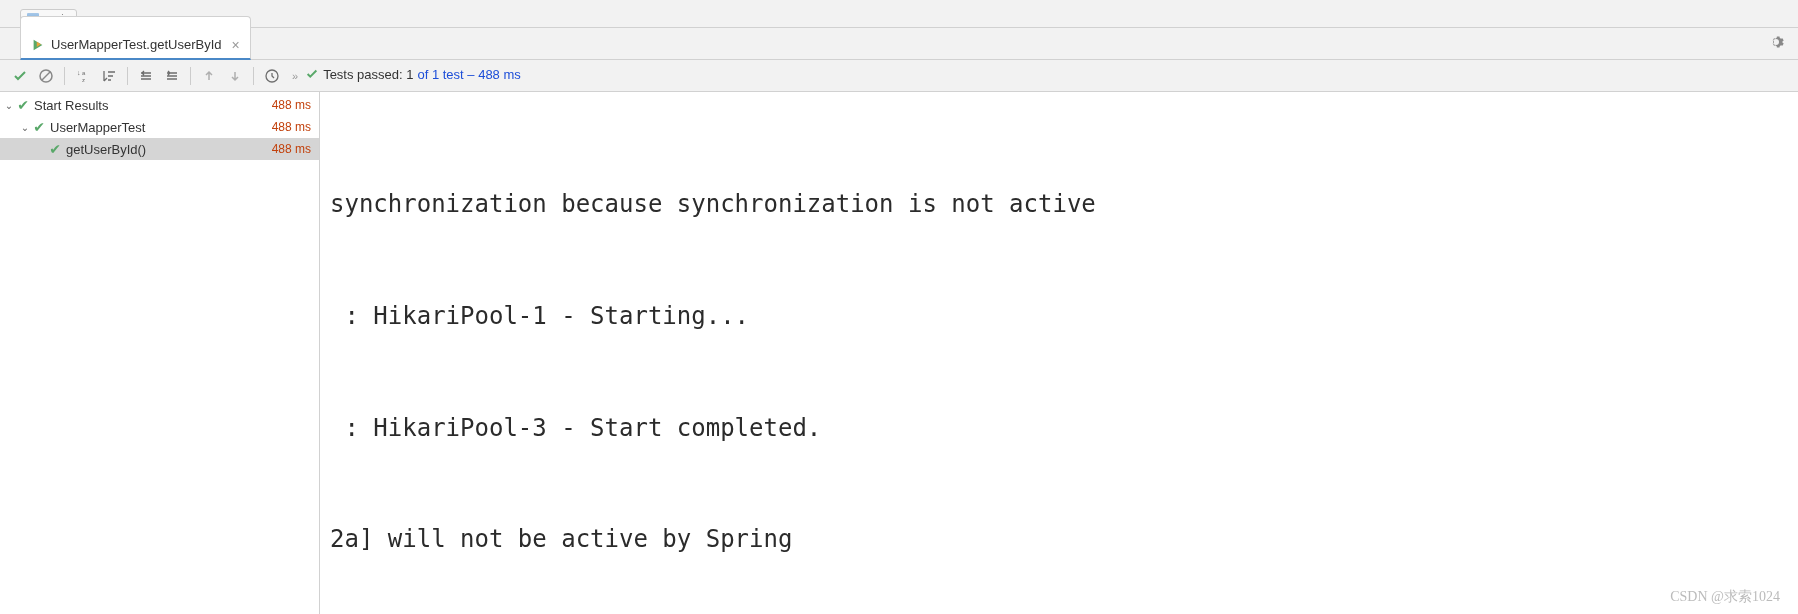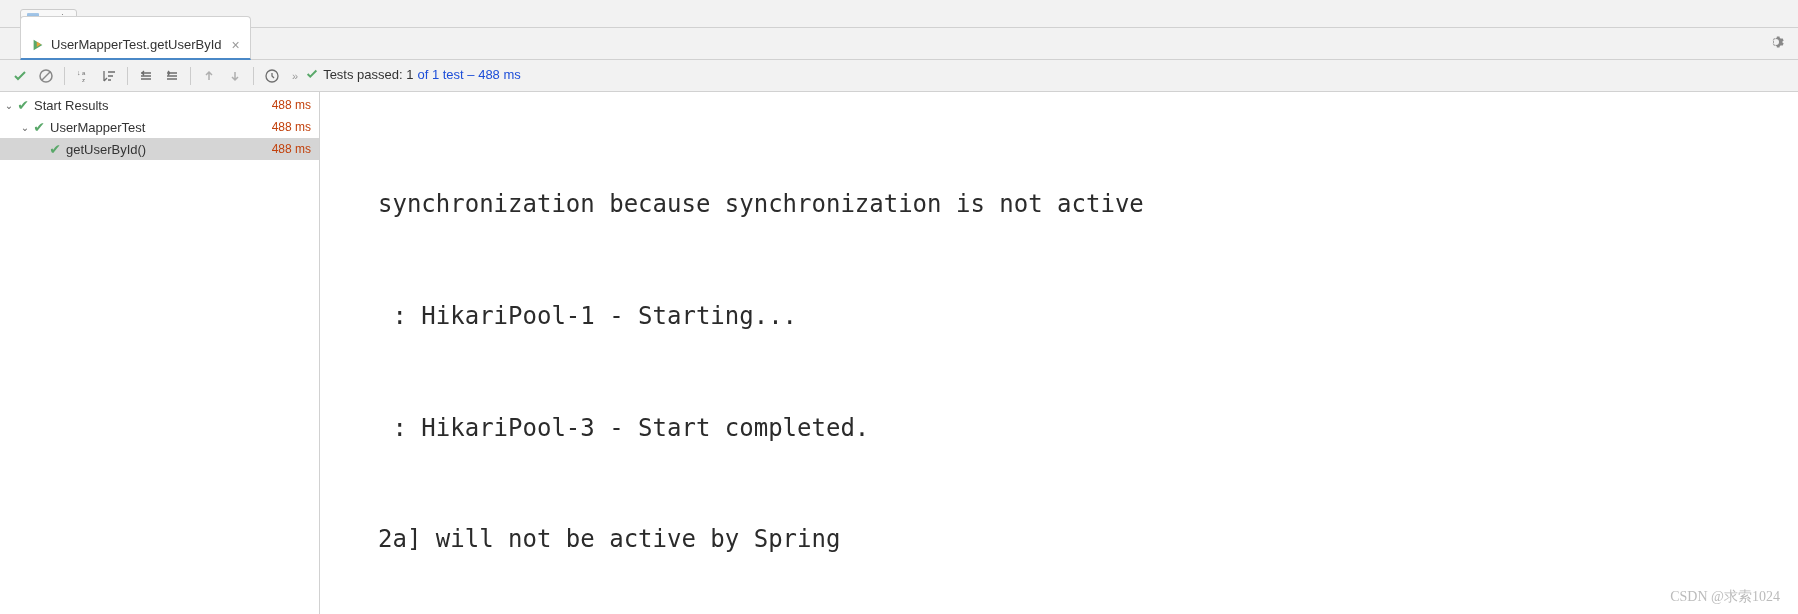--- a/index.html
+++ b/index.html
@@ -171,21 +171,21 @@
       flex: 1;
       padding: 20px 10px 10px 10px;
       font-family: "Consolas", "Monaco", monospace;
       font-size: 24px;
       line-height: 1.55;
       color: #2b2b2b;
       white-space: pre;
       overflow: hidden;
       position: relative;
     }
-    .console-line { white-space: pre; margin-left: 48px; }
+    .console-line { white-space: pre; }
     .watermark {
       position: absolute;
       right: 18px;
       bottom: 6px;
       font-size: 14px;
       color: rgba(120,120,120,0.5);
       font-family: Liberation Serif, serif;
     }
     .folder-icon {
       width: 12px; height: 10px;

